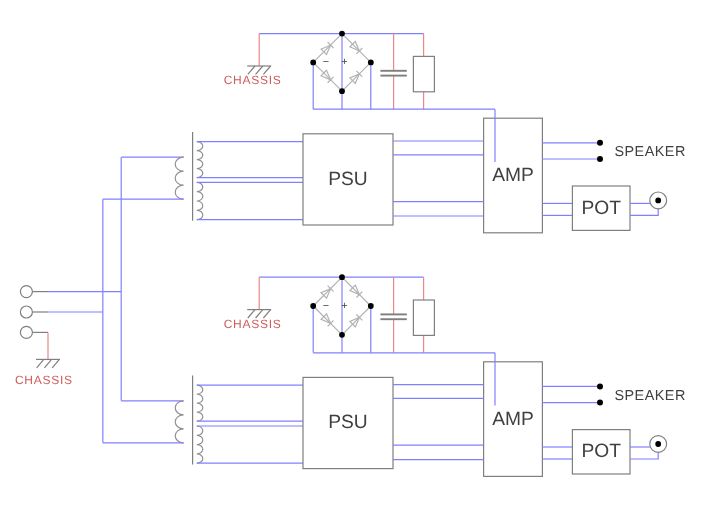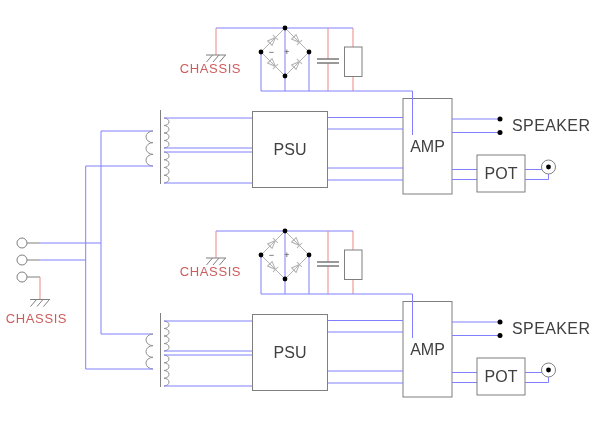--- a/index.html
+++ b/index.html
@@ -9,23 +9,23 @@
   .wb{stroke:var(--wire-blue,#8080ff);stroke-width:1;fill:none;}
   .wr{stroke:var(--wire-red,#ec8787);stroke-width:1;fill:none;}
   .gy{stroke:var(--outline-gray,#7f7f7f);stroke-width:1;fill:none;}
   .coil{stroke:var(--coil-gray,#909090);stroke-width:1;fill:none;}
   .gyf{stroke:var(--outline-gray,#7f7f7f);stroke-width:1;fill:#fff;}
   .dio{stroke:var(--diode-gray,#b2b2b2);stroke-width:1;fill:none;}
   .dot{fill:var(--dot-black,#000);stroke:none;}
   .plate{stroke:var(--outline-gray,#7f7f7f);stroke-width:1.6;fill:none;}
   .lbl{position:absolute;transform:translate(-50%,-50%);font-size:16px;
        color:var(--label-dark,#404040);white-space:nowrap;line-height:1;}
-  .chassis{font-size:13px;letter-spacing:.6px;color:var(--chassis-text,#cd5c5c);}
+  .chassis{font-size:10px;letter-spacing:.6px;color:var(--chassis-text,#cd5c5c);}
   .sign{font-size:9px;}
-  .speaker{transform:translate(0,-50%);font-size:16px;letter-spacing:.4px;}
+  .speaker{transform:translate(0,-50%);font-size:12px;letter-spacing:.4px;}
 </style>
 </head>
 <body>
 
 <div class="stage">
 
   <svg width="600" height="428" viewBox="0 0 600 428">
     <defs>
 
       <g id="diode">

